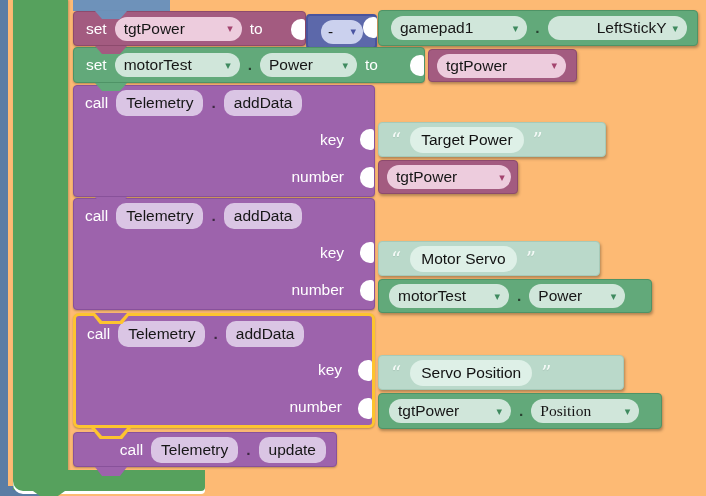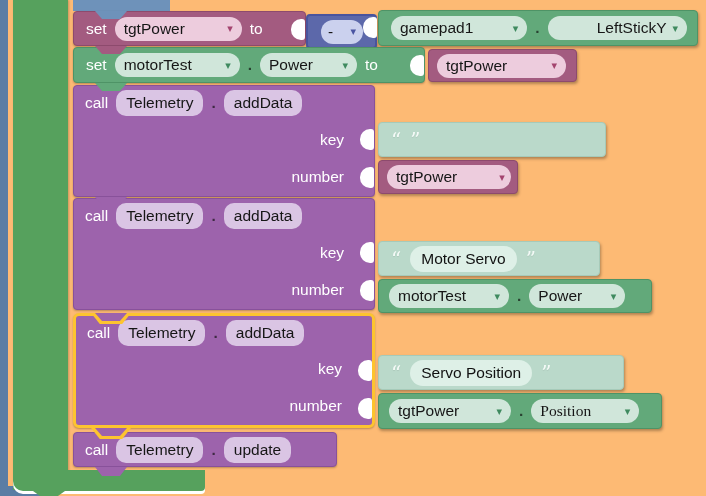--- a/index.html
+++ b/index.html
@@ -26,21 +26,21 @@
              background:var(--procedure_field);color:#161616;white-space:nowrap;}
   .var-field{background:var(--variable_field);gap:42px;}  .var-field .arr{color:var(--variable_arrow);}
   .prop-field{background:var(--property_field);} .prop-field .arr{color:var(--property_arrow);}
   .math-field{background:var(--math_field);}     .math-field .arr{color:var(--math_arrow);}
   .str-pill{display:inline-flex;align-items:center;height:26px;border-radius:13px;padding:0 11px;
             background:var(--string_field);color:#111;white-space:nowrap;}
   .quote{font-family:"DejaVu Serif",serif;font-size:20px;color:#f4faf7;line-height:1;
          text-shadow:0 1px 1px rgba(0,0,0,.08);}
   .varb{background:var(--variable_block);border:1px solid var(--variable_border);}
   .propb{background:var(--property_block);border:1px solid var(--property_border);}
-  .procb{background:var(--procedure_block);border:1px solid var(--procedure_border);}
+  .procb{background:var(--procedure_block);border:1px solid var(--procedure_border);justify-content:flex-end;}
   .strb{background:var(--string_block);border:1px solid var(--string_border);box-shadow:1px 2px 3px rgba(0,0,0,.3);}
   .mathb{background:var(--math_block);border:2px solid var(--math_border);}
   .valb{box-shadow:1px 2px 3px rgba(0,0,0,.3);}
   .proc-col{flex-direction:column;align-items:stretch;gap:0;padding:0;}
   .pb-header{height:35px;display:flex;align-items:center;gap:8px;padding-left:11px;}
   .pb-row{height:38px;display:flex;align-items:center;justify-content:flex-end;padding-right:30px;}
   .tab{position:absolute;width:32px;height:8px;clip-path:polygon(0 0,22% 100%,78% 100%,100% 0);z-index:4;}
   .tab-hl{position:absolute;width:40px;height:11px;clip-path:polygon(0 0,22% 100%,78% 100%,100% 0);
           background:var(--highlight);z-index:4;}
   .socket{position:absolute;width:14px;height:21px;background:#fff;border-radius:10px 3px 3px 10px;z-index:5;}
@@ -127,20 +127,21 @@
       </div>
     <div class="pb-row">
         <span class="kw">number</span>
       </div>
   </div>
   <div class="socket" style="left:360px;top:129px;"></div>
   <div class="socket" style="left:360px;top:167px;"></div>
 
   <div class="block strb" style="left:378px;top:122px;width:228px;height:35px;padding-left:12px;gap:9px;">
     <span class="quote">“</span>
+    <span class="str-pill">Target Power</span>
     <span class="quote">”</span>
   </div>
 
   <div class="block varb valb" style="left:378px;top:160px;width:140px;height:34px;padding-left:8px;">
     <span class="pill var-field" style="width:124px;">
       <span>tgtPower</span>
       <span class="arr">▾</span>
     </span>
   </div>
   <div class="tab" style="left:95px;top:197px;background:var(--procedure_block);"></div>

